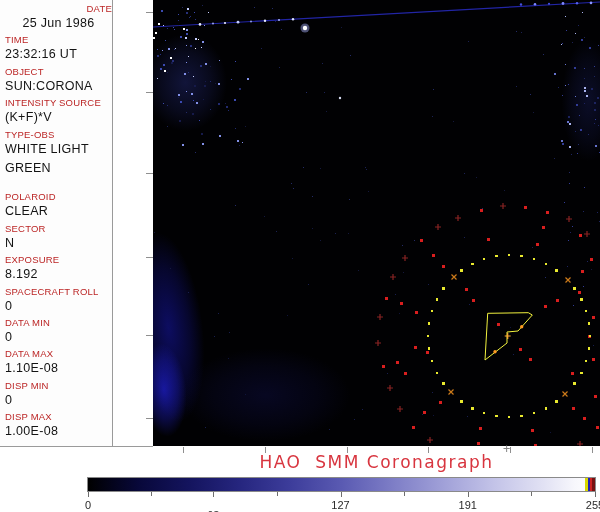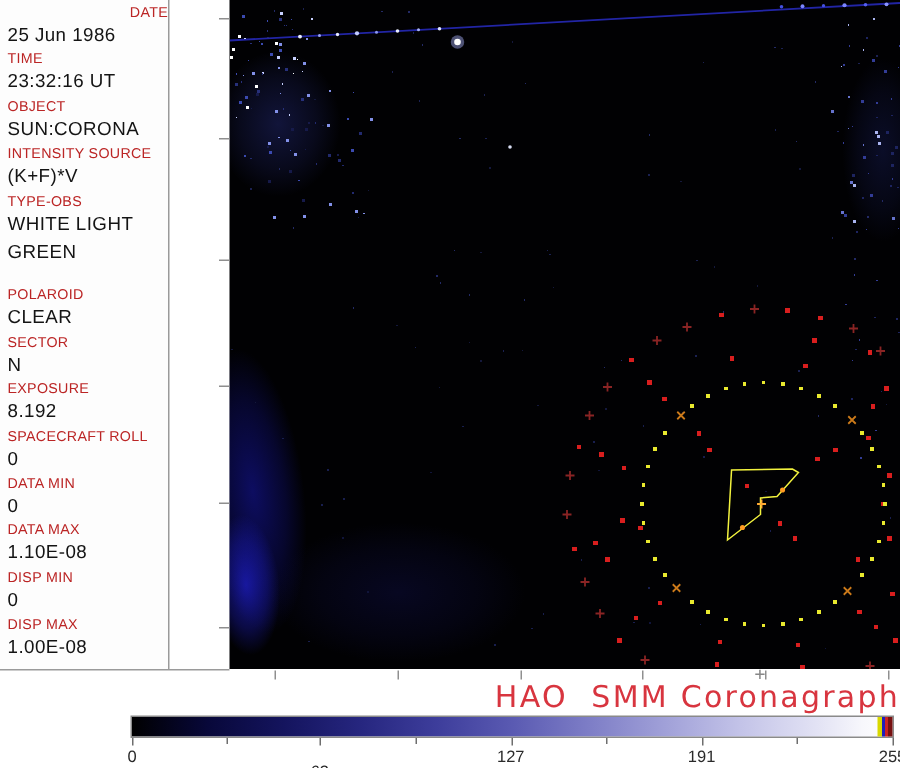--- a/index.html
+++ b/index.html
@@ -24,42 +24,42 @@
     background:#010103;overflow:hidden;
   }
   .image-area .blob{position:absolute;pointer-events:none;}
   .image-area svg{position:absolute;left:0;top:0;}
   
   .tick-left{position:absolute;width:7px;height:1px;background:#8f8f8f;}
   .tick-bottom{position:absolute;width:1px;height:6px;background:#8f8f8f;}
   .fiducial-plus{position:absolute;color:#878787;font-size:12px;line-height:12px;font-family:"DejaVu Sans Mono",monospace;}
   
   .footer-title{
-    position:absolute;left:153px;top:452px;width:447px;text-align:right;
-    font-family:"DejaVu Sans",sans-serif;font-size:20px;letter-spacing:1.5px;
+    position:absolute;left:153px;top:452px;width:447px;text-align:center;
+    font-family:"DejaVu Sans",sans-serif;font-size:17px;letter-spacing:1.5px;
     white-space:pre;
   }
   .colorbar{position:absolute;}
   .colorbar-bar{
     position:absolute;left:0;top:0;box-sizing:border-box;
     border:1px solid #8a8a8a;width:100%;height:100%;
   }
   .colorbar-stripe{position:absolute;top:1px;}
   .cb-tick{position:absolute;width:1px;background:#6e6e6e;}
   .cb-label{position:absolute;font-size:11px;color:#2a2a2a;transform:translateX(-50%);white-space:nowrap;}
 </style>
 </head>
 <body>
 
 <div class="app">
 
   <div class="sidebar" id="sidebar">
       <div class="field">
         <div class="label" style="color: rgb(187, 37, 37); text-align: right;">DATE</div>
-        <div class="value" style="color: rgb(20, 20, 20);">25 Jun 1986</div>
+        <div class="value" style="color: rgb(20, 20, 20); text-align: center;">25 Jun 1986</div>
       </div>
       <div class="field">
         <div class="label" style="color: rgb(187, 37, 37);">TIME</div>
         <div class="value" style="color: rgb(20, 20, 20);">23:32:16 UT</div>
       </div>
       <div class="field">
         <div class="label" style="color: rgb(187, 37, 37);">OBJECT</div>
         <div class="value" style="color: rgb(20, 20, 20);">SUN:CORONA</div>
       </div>
       <div class="field">

